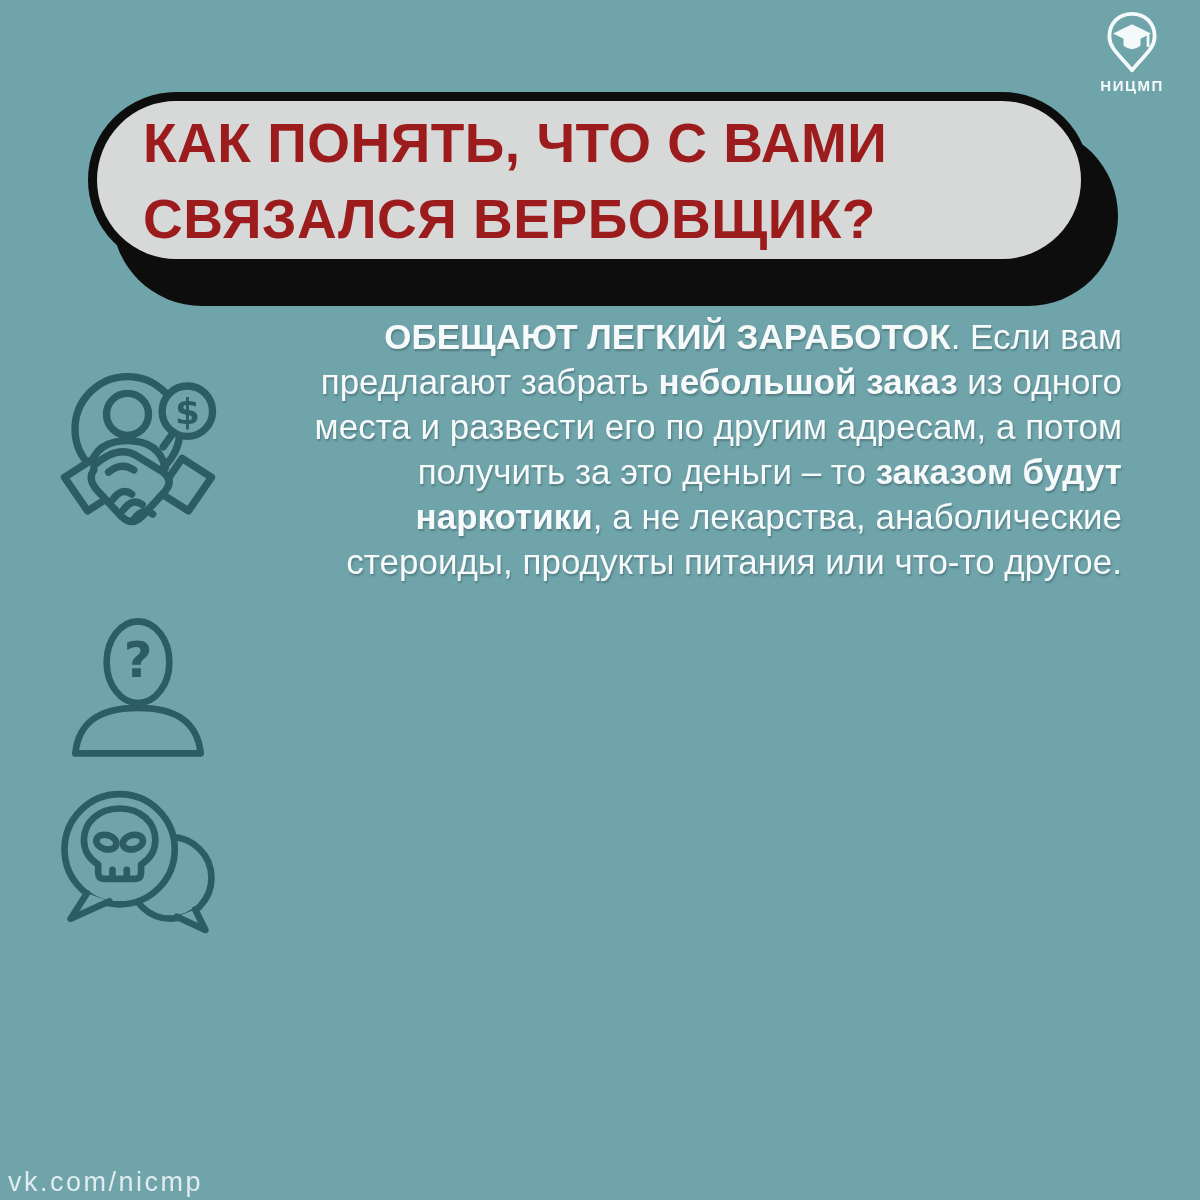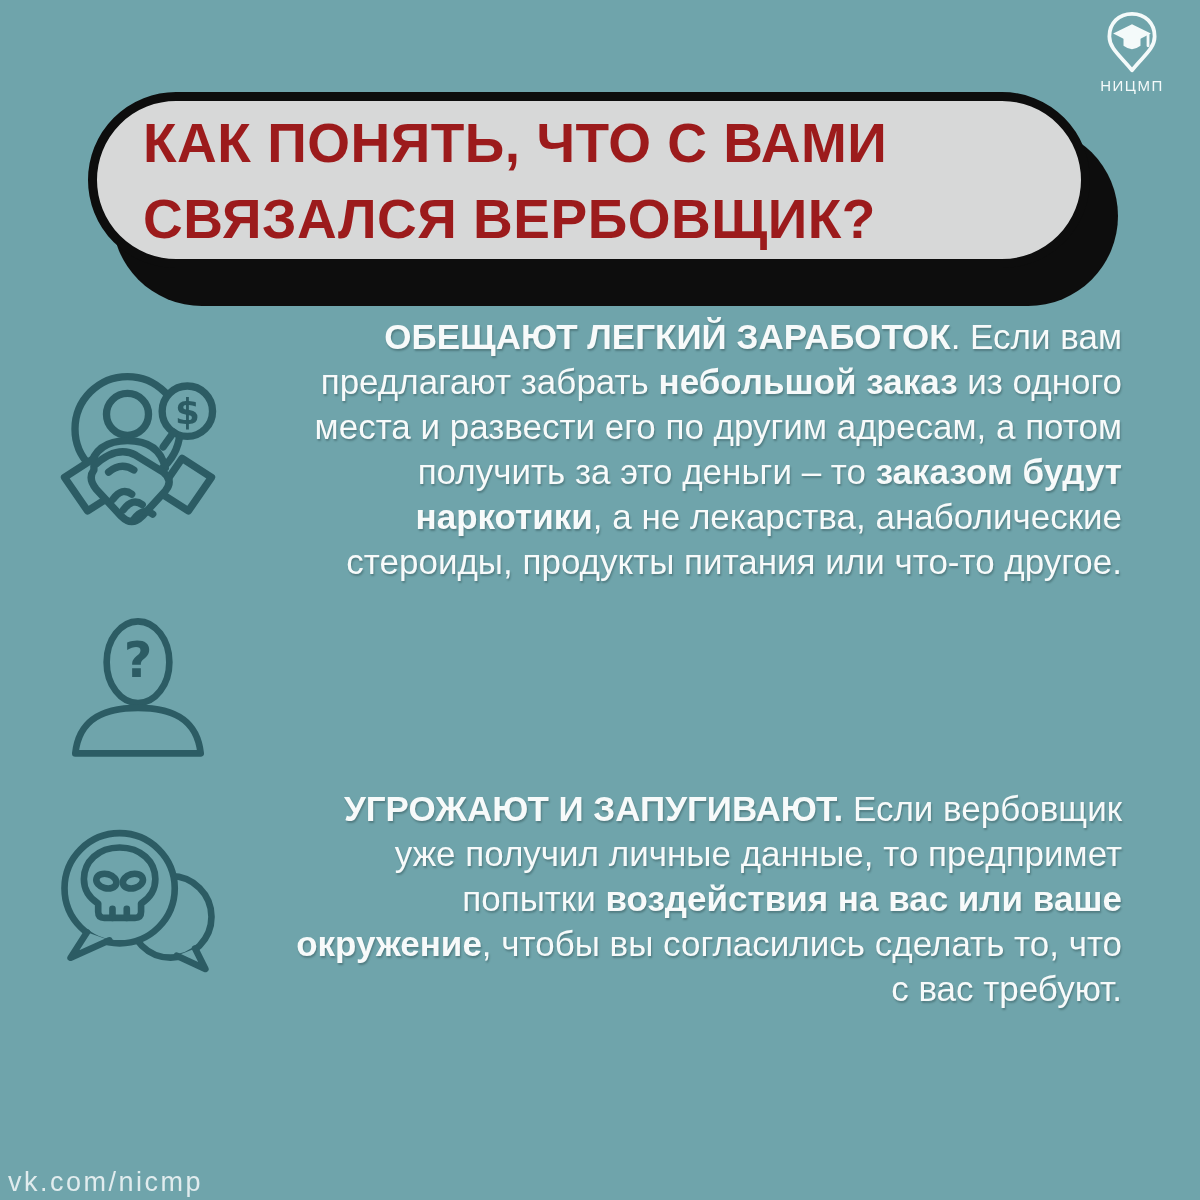--- a/index.html
+++ b/index.html
@@ -7,21 +7,21 @@
   body { font-family:"Liberation Sans", sans-serif; }
 
   .canvas {
     position:relative; width:1200px; height:1200px;
     background:#6fa4ab; overflow:hidden;
   }
 
   
   .logo { position:absolute; top:10px; right:16px; width:104px; text-align:center; }
   .logo svg { display:block; margin:0 auto; }
-  .logo-label { color:#f4fafa; font-weight:400; font-size:15px; letter-spacing:1.5px; margin-top:1px; }
+  .logo-label { color:#f4fafa; font-weight:700; font-size:15px; letter-spacing:1.5px; margin-top:1px; }
 
   
   .title-band { position:absolute; top:92px; left:88px; width:1002px; height:176px; }
   .title-pill {
     width:100%; height:100%;
     background:#d7d8d8;
     border:9px solid #0d0d0d;
     border-radius:110px;
     box-shadow:26px 36px 0 2px #0d0d0d;
     display:flex; align-items:center;
@@ -113,20 +113,19 @@
           <path d="M136,121 L146,141 L118,128" fill="#6fa4ab"></path>
           <circle cx="62" cy="62" r="54" fill="#6fa4ab"></circle>
           <path d="M30,105 L14,130 L52,113" fill="#6fa4ab"></path>
           <path d="M62,22 C41,22 27,36 27,53 C27,64 33,72 41,77 L41,85 Q41,91 47,91 L77,91 Q83,91 83,85 L83,77 C91,72 97,64 97,53 C97,36 83,22 62,22 Z"></path>
           <ellipse cx="49" cy="55" rx="10" ry="7" transform="rotate(15 49 55)"></ellipse>
           <ellipse cx="75" cy="55" rx="10" ry="7" transform="rotate(-15 75 55)"></ellipse>
           <path d="M55,91 L55,82"></path>
           <path d="M69,91 L69,82"></path>
         </svg>
       </div>
-      <div class="section-text"><span class="bold">УГРОЖАЮТ И ЗАПУГИВАЮТ.</span><span> Если вербовщик уже получил личные данные, то предпримет попытки </span><span class="bold">воздействия на вас или ваше окружение</span><span>, чтобы вы согласились сделать то, что с вас требуют.</span></div>
     </div>
 
   </div>
 
   <div class="footer">vk.com/nicmp</div>
 
 </div>
 
 </body></html>

